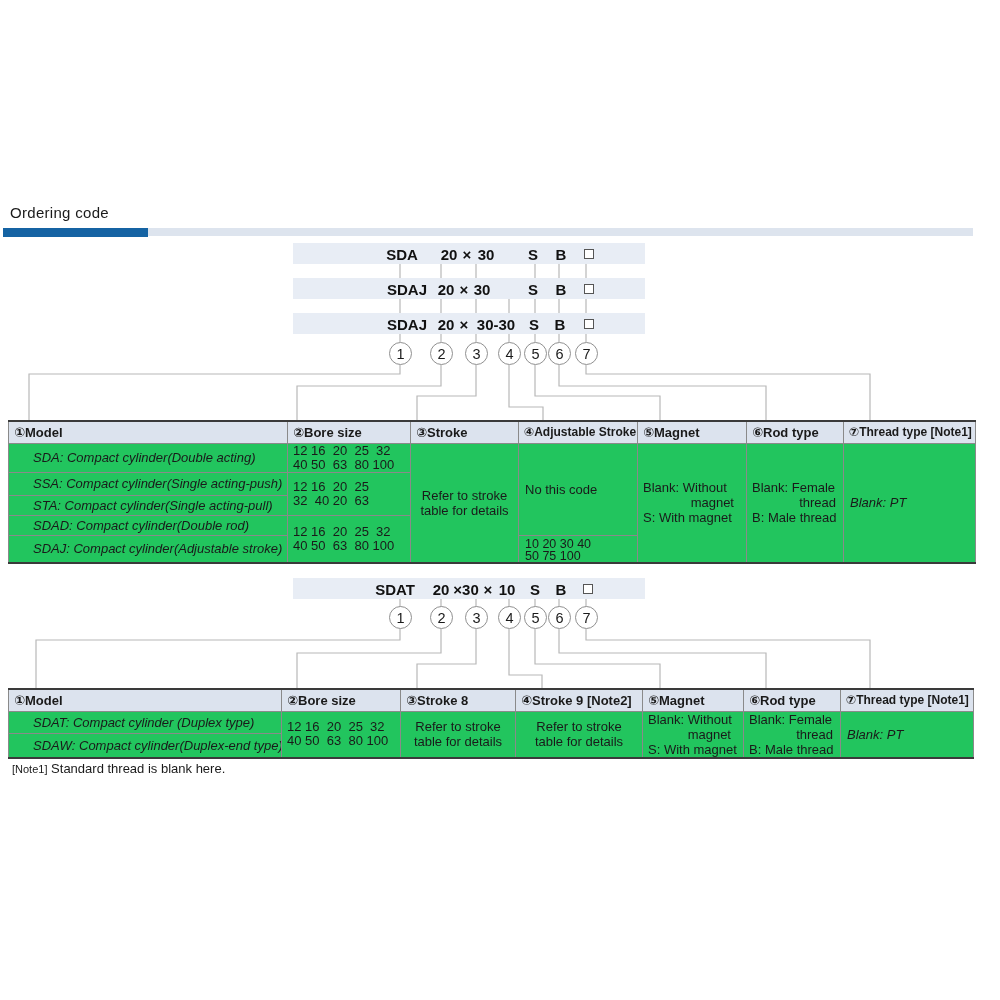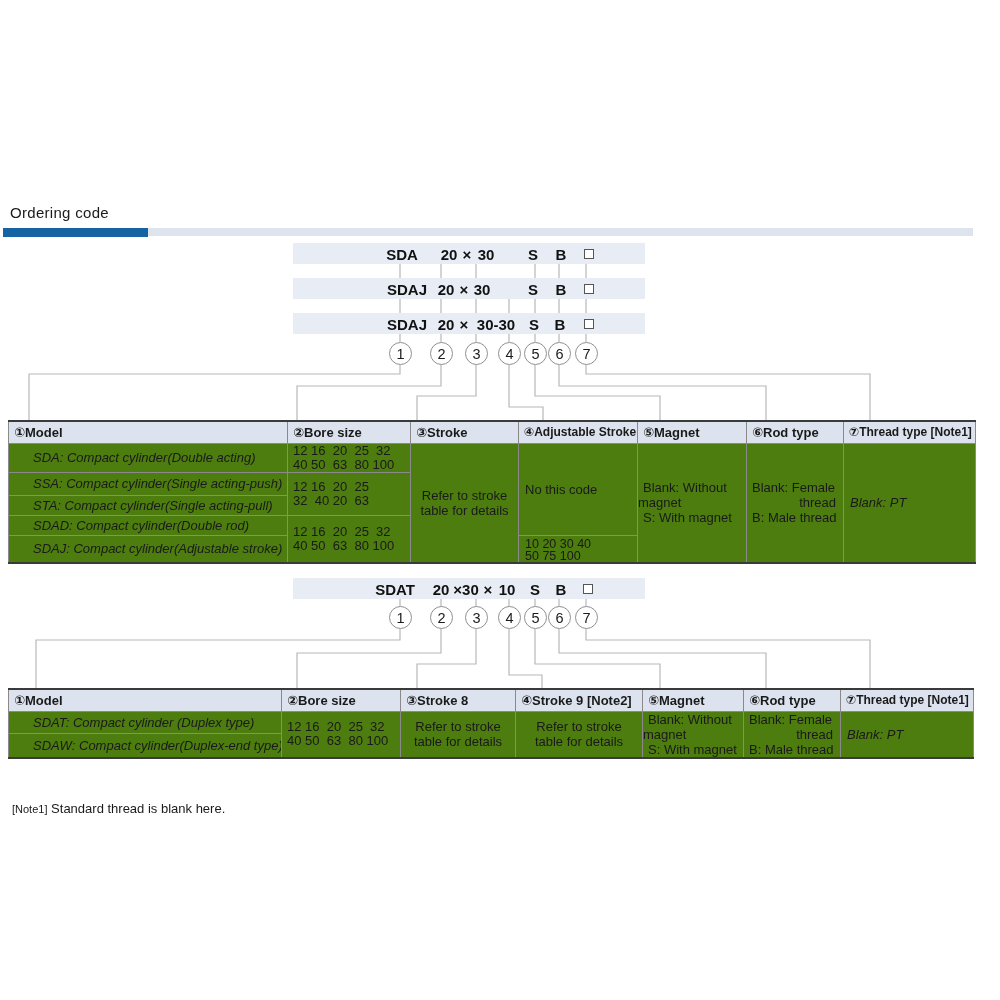--- a/index.html
+++ b/index.html
@@ -15,38 +15,38 @@
   .code-bar{position:absolute;left:293px;width:352px;height:21px;background:#e8edf5;z-index:1;}
   .seg{position:absolute;top:50%;transform:translate(-50%,-50%);font-weight:bold;font-size:15px;
        white-space:nowrap;color:#111;}
   .blank-box{position:absolute;top:50%;transform:translate(-50%,-50%);width:8px;height:8px;
        border:1px solid #555;background:#fff;}
 
   .circle{position:absolute;width:21px;height:21px;border:1px solid #909090;border-radius:50%;
        background:#fff;display:flex;align-items:center;justify-content:center;font-size:14.5px;z-index:2;}
 
   table{position:absolute;border-collapse:collapse;table-layout:fixed;font-size:13px;color:#1a1a1a;
-        border-top:2px solid #3a3a3a;border-bottom:2px solid #3a3a3a;background:#4d7c0f;z-index:1;}
+        border-top:2px solid #3a3a3a;border-bottom:2px solid #3a3a3a;background:#22c55e;z-index:1;}
   .t1{left:8px;top:420px;width:967px;}
   .t2{left:8px;top:688px;width:965px;}
   th,td{border:1px solid #8a8a8a;padding:0;vertical-align:middle;overflow:hidden;}
   th{background:#dce3ee;font-weight:bold;text-align:left;padding-left:5px;font-size:13px;white-space:nowrap;}
   th.sm{font-size:12px;}
   .model-cell{padding-left:24px;white-space:nowrap;font-style:italic;}
   .bore-cell{padding-left:5px;white-space:pre;line-height:14px;margin-top:32px;}
   .center-cell{text-align:center;line-height:15px;}
   .adj-none{padding-left:6px;}
   .adj-values{padding-left:6px;line-height:12px;font-size:12.5px;white-space:pre;vertical-align:top;padding-top:2px;}
   .stack{line-height:15px;}
   .stack .l{text-align:left;padding-left:5px;white-space:nowrap;}
-  .stack .r{text-align:left;padding-right:12px;white-space:nowrap;}
+  .stack .r{text-align:right;padding-right:12px;white-space:nowrap;}
   .stack .r2{text-align:right;padding-right:7px;white-space:nowrap;}
   .thread-cell{padding-left:6px;font-style:italic;}
 
-  .note{position:absolute;left:12px;font-size:13px;margin-top:40px;}
+  .note{position:absolute;left:12px;font-size:13px;}
   .note-tag{font-size:11px;}
 </style>
 </head>
 <body>
 
 <div class="page">
 
   <div class="title">Ordering code</div>
   <div class="accent-bar"></div>
   <div class="light-bar"></div>

